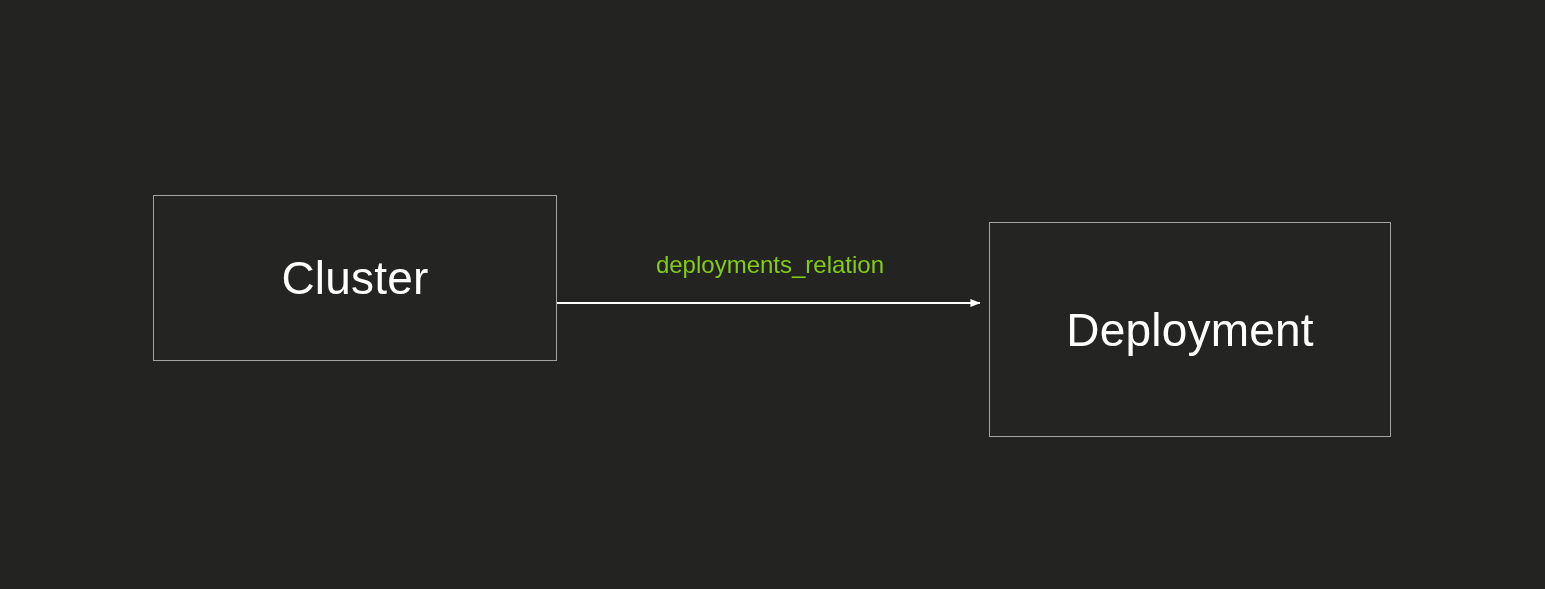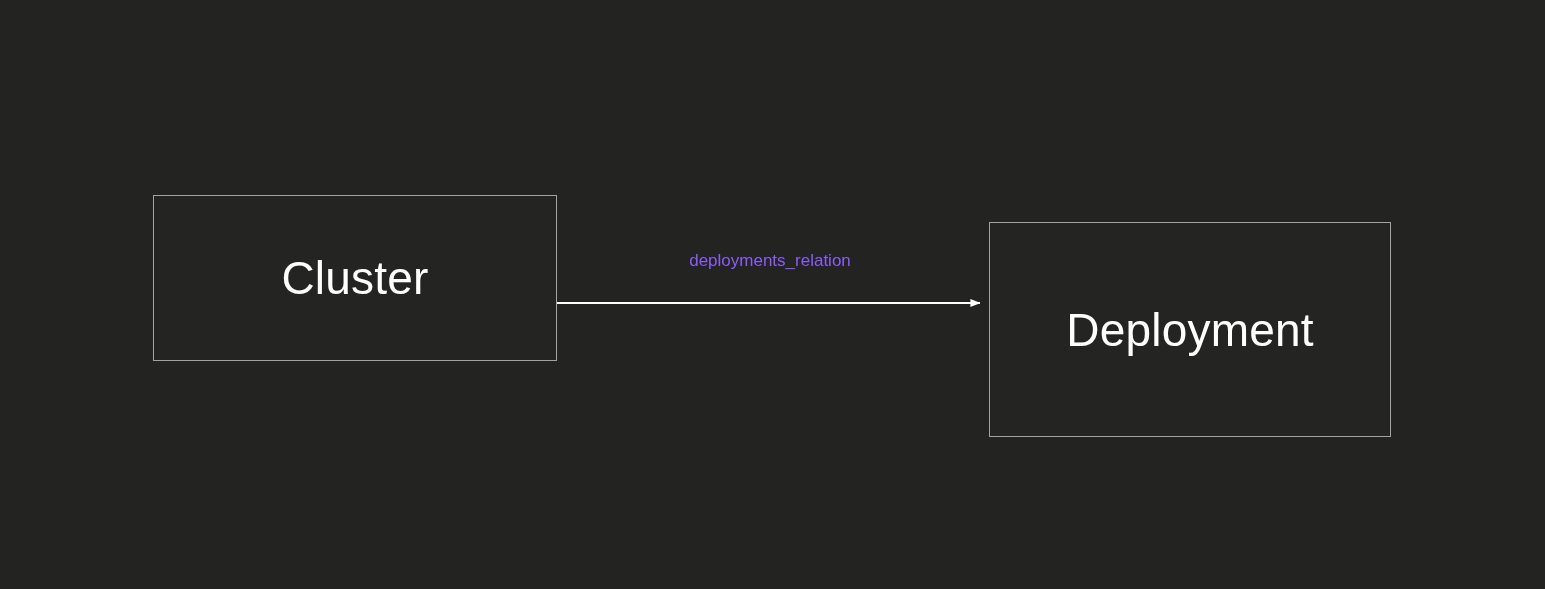--- a/index.html
+++ b/index.html
@@ -58,23 +58,23 @@
     width: 1545px;
     height: 589px;
     overflow: visible;
   }
   .edge-label {
     position: absolute;
     left: 616px;
     top: 252px;
     width: 308px;
     text-align: center;
-    color: #8b5cf6;
+    color: #84cc16;
     font-family: "Liberation Sans", sans-serif;
-    font-size: 17px;
+    font-size: 24px;
     font-weight: 400;
     line-height: 1.1;
     white-space: nowrap;
   }
 </style>
 </head>
 <body>
 
 <div id="canvas">
 

